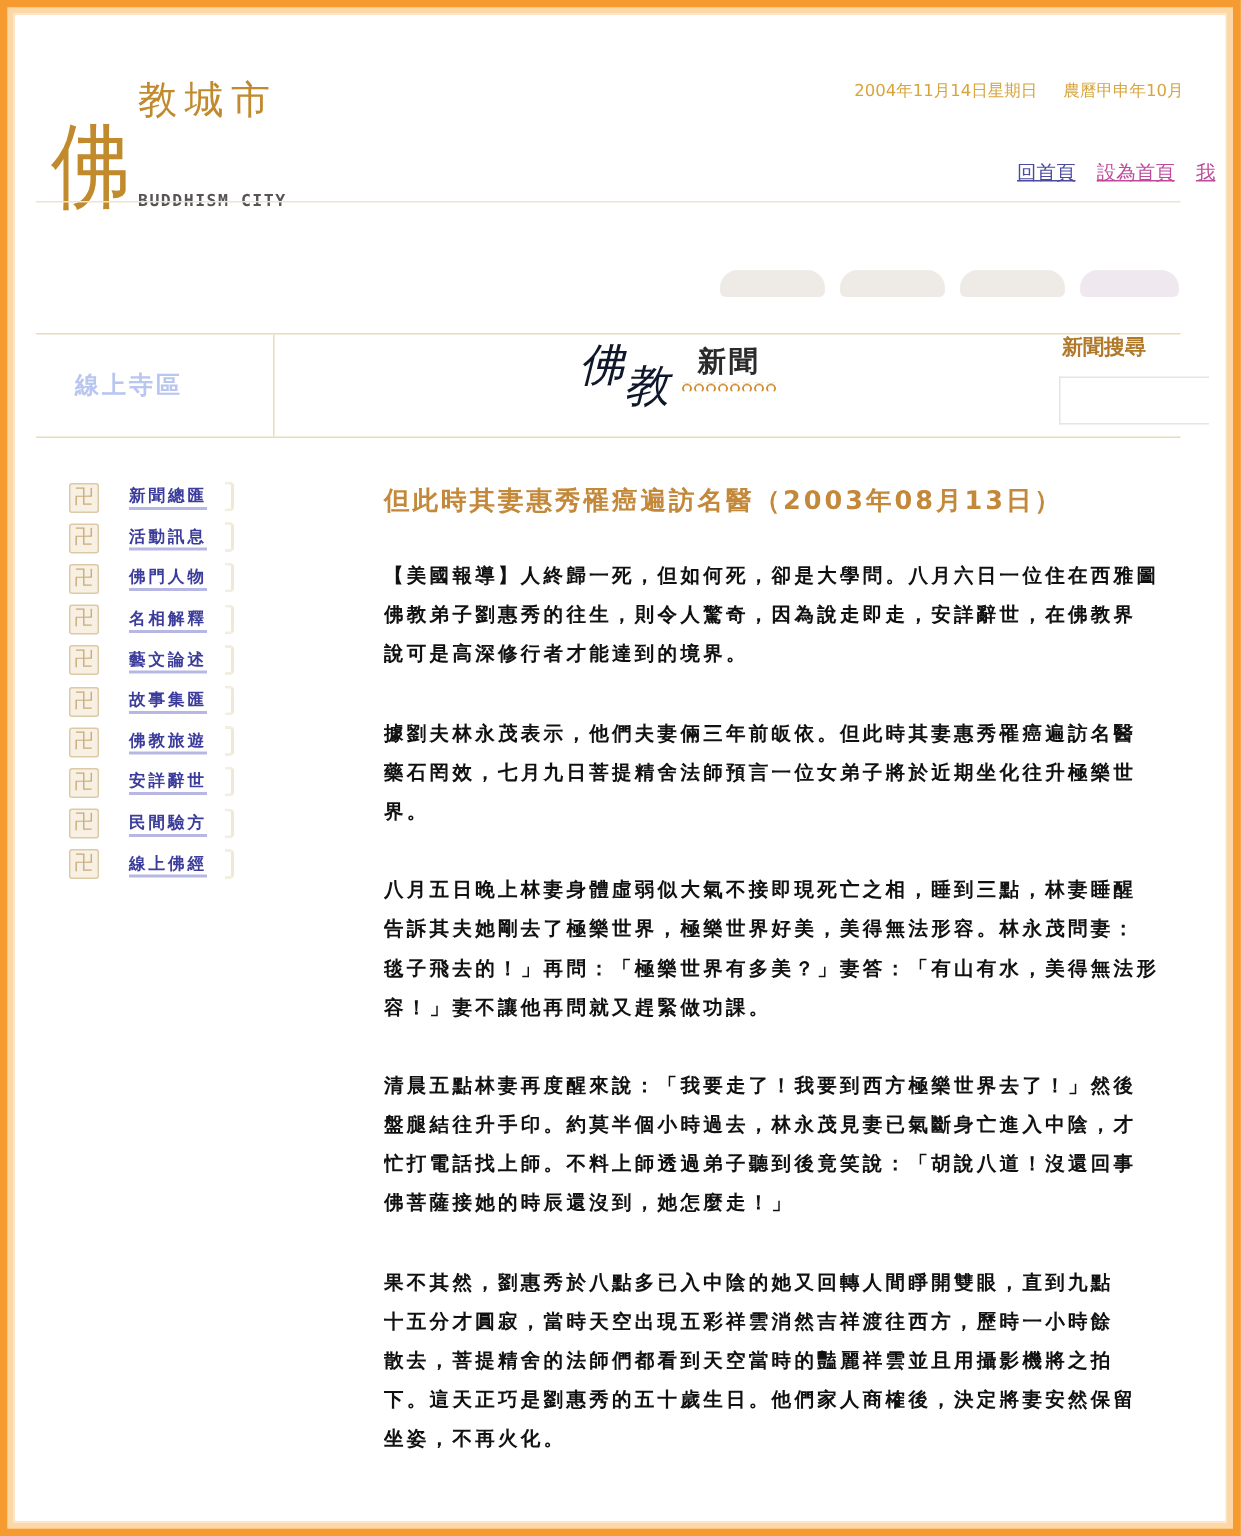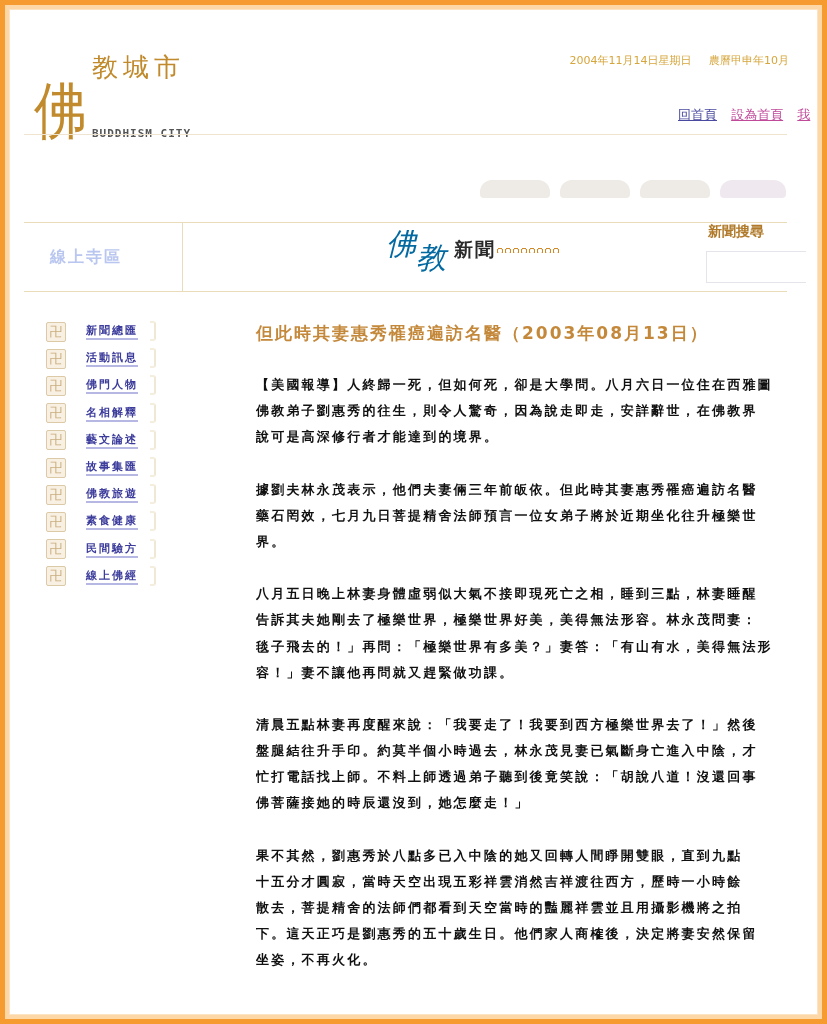--- a/index.html
+++ b/index.html
@@ -44,23 +44,23 @@
   
   .banner { position: absolute; left: 440px; top: 140px; width: 340px; height: 60px; }
   .cloud { position: absolute; bottom: 12px; height: 18px; border-radius: 12px 12px 4px 4px; background: #eeeae6; }
 
   
   .section-bar { position: absolute; left: 14px; right: 30px; top: 212px; height: 70px; border-top: 1px solid #eadcb8; border-bottom: 1px solid #eadcb8; }
   .section-divider { position: absolute; left: 158px; top: 0; bottom: 0; width: 1px; background: #eadcb8; }
   .online-sangha { position: absolute; left: 26px; top: 24px; font-size: 16px; color: #b9c6ef; letter-spacing: 2px; font-weight: bold; }
 
   .news-title { position: absolute; left: 362px; top: 4px; display: flex; align-items: flex-end; }
-  .news-cal { font-family: "DejaVu Serif", serif; font-size: 30px; color: #0369a1; font-style: italic; line-height: 34px; }
+  .news-cal { font-family: "DejaVu Serif", serif; font-size: 30px; color: #0f172a; font-style: italic; line-height: 34px; }
   .news-cal .c2 { display: inline-block; transform: translateY(14px); }
-  .news-word-wrap { margin-left: 8px; display: flex; flex-direction: row; align-items: center; padding-bottom: 0; }
+  .news-word-wrap { margin-left: 8px; display: flex; flex-direction: column; align-items: center; padding-bottom: 0; }
   .news-word { font-size: 19px; color: #2a2a2a; font-weight: bold; letter-spacing: 2px; line-height: 24px; }
   .news-wave { width: 64px; height: 6px; margin-top: 2px;
     background: radial-gradient(circle at 4px 4px, transparent 2px, #d08a2c 2.4px, #d08a2c 3px, transparent 3.4px) 0 0 / 8px 6px repeat-x; }
 
   .search-label { position: absolute; left: 684px; top: 0; font-size: 14px; color: #b07a2a; font-weight: bold; }
   .search-box { position: absolute; left: 682px; top: 28px; width: 100px; height: 32px; border: 1px solid #e4e4ea; border-right: none; background: #fff; }
 
   
   .sidebar { position: absolute; left: 36px; top: 308px; width: 130px; }
   .side-item { display: flex; align-items: center; height: 27.2px; position: relative; }
@@ -158,21 +158,21 @@
         <span class="side-label">故事集匯</span>
         <span class="side-bracket"></span>
       </div>
       <div class="side-item">
         <span class="side-icon">卍</span>
         <span class="side-label">佛教旅遊</span>
         <span class="side-bracket"></span>
       </div>
       <div class="side-item">
         <span class="side-icon">卍</span>
-        <span class="side-label">素食健康</span>
+        <span class="side-label">安詳辭世</span>
         <span class="side-bracket"></span>
       </div>
       <div class="side-item">
         <span class="side-icon">卍</span>
         <span class="side-label">民間驗方</span>
         <span class="side-bracket"></span>
       </div>
       <div class="side-item">
         <span class="side-icon">卍</span>
         <span class="side-label">線上佛經</span>

